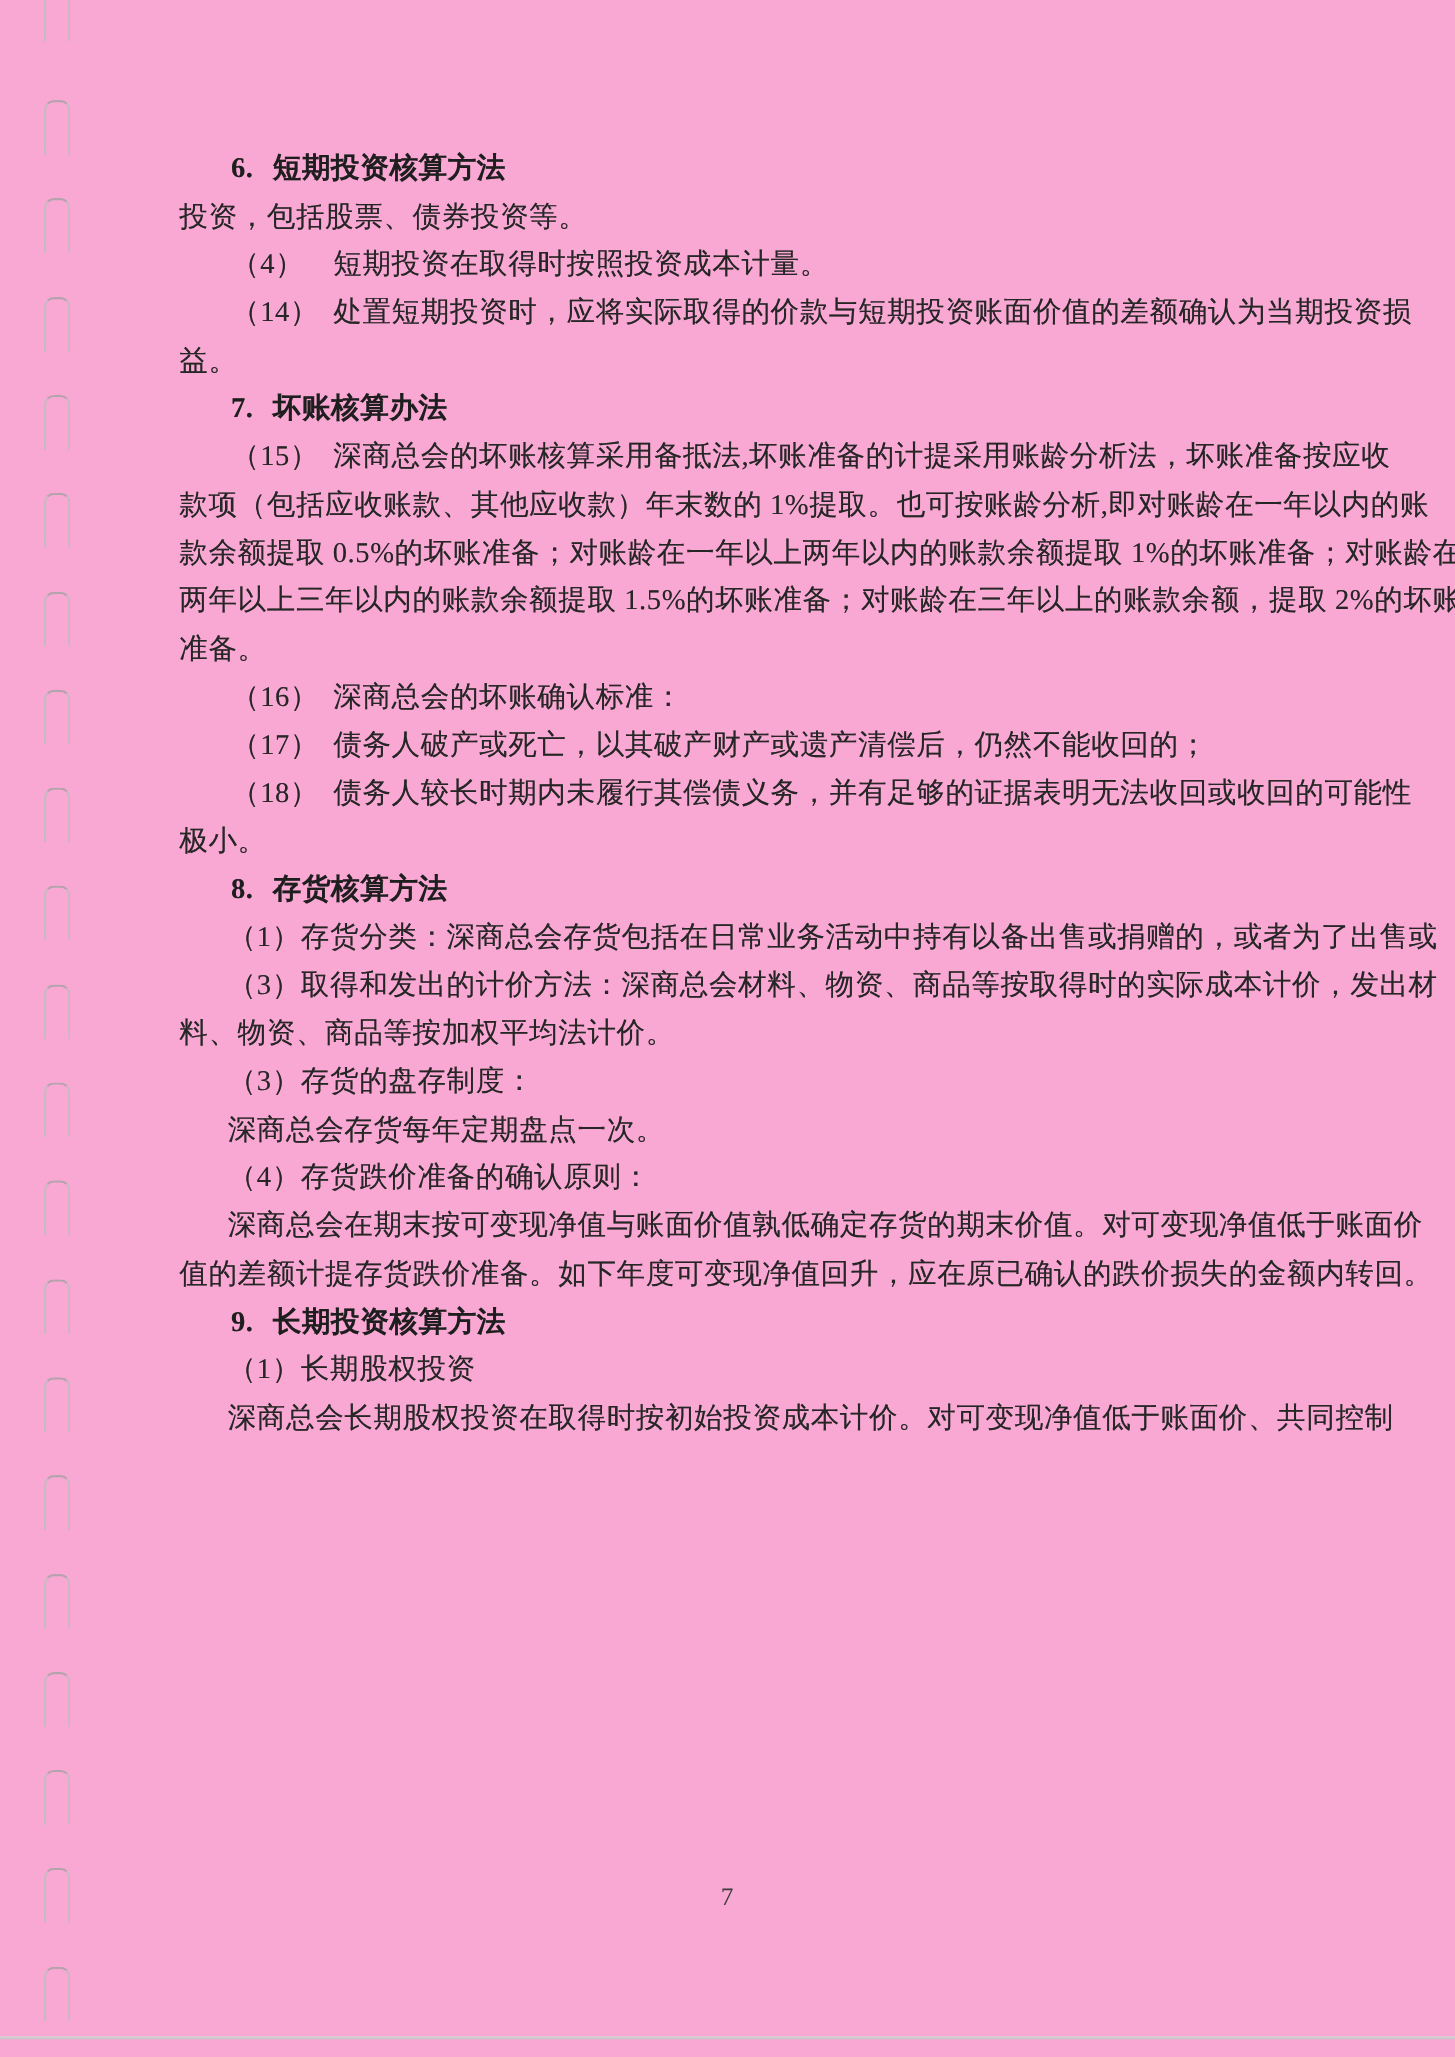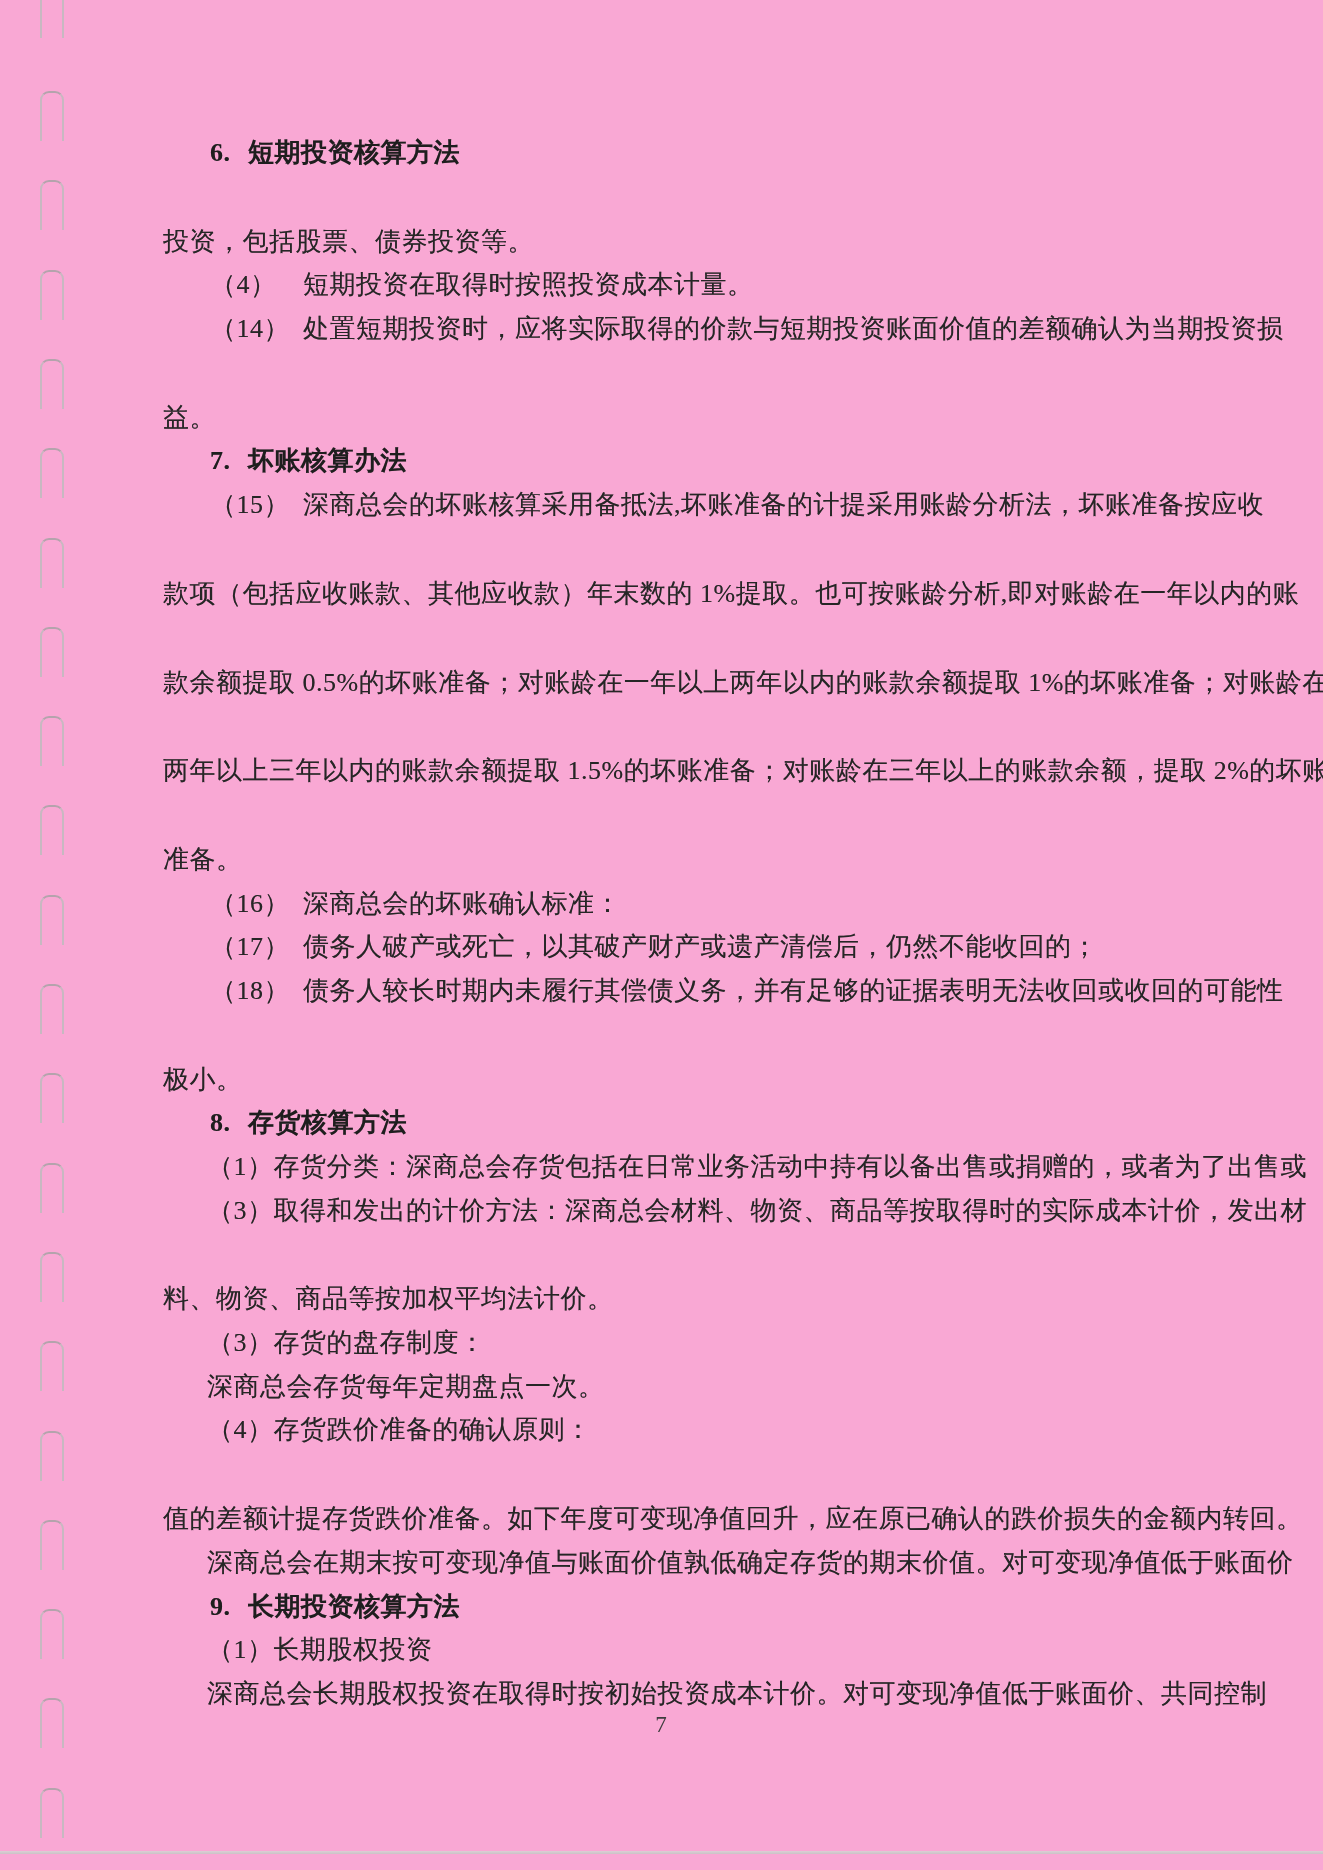--- a/index.html
+++ b/index.html
@@ -32,21 +32,21 @@
   .line {
     height:43.7px; line-height:43.7px;
     font-size:26px;
     letter-spacing:.5px;
     white-space:nowrap;
     text-shadow:0 0 .6px rgba(40,40,40,.45);
   }
   .line.heading { font-weight:700; color:#1e1e1e; padding-left:47px; }
   .line.item    { padding-left:47px; }
   .line.first   { padding-left:44px; }
-  .line.cont    { padding-left:0;margin-top:45px; }
+  .line.cont    { padding-left:0; }
   .num { display:inline-block; }
   .heading > .num { width:38px; }
   .item    > .num { width:93px; }
 
   .page-number {
     position:absolute;
     left:0; top:1712px; width:100%;
     text-align:center;
     font-size:23px;
     color:#3d3d3d;
@@ -105,22 +105,22 @@
       <div class="line item"><span class="num">（17）</span><span>债务人破产或死亡，以其破产财产或遗产清偿后，仍然不能收回的；</span></div>
       <div class="line item"><span class="num">（18）</span><span>债务人较长时期内未履行其偿债义务，并有足够的证据表明无法收回或收回的可能性</span></div>
       <div class="line cont"><span>极小。</span></div>
       <div class="line heading"><span class="num">8.</span><span>存货核算方法</span></div>
       <div class="line first"><span>（1）存货分类：深商总会存货包括在日常业务活动中持有以备出售或捐赠的，或者为了出售或</span></div>
       <div class="line first"><span>（3）取得和发出的计价方法：深商总会材料、物资、商品等按取得时的实际成本计价，发出材</span></div>
       <div class="line cont"><span>料、物资、商品等按加权平均法计价。</span></div>
       <div class="line first"><span>（3）存货的盘存制度：</span></div>
       <div class="line first"><span>深商总会存货每年定期盘点一次。</span></div>
       <div class="line first"><span>（4）存货跌价准备的确认原则：</span></div>
+      <div class="line first"><span>深商总会在期末按可变现净值与账面价值孰低确定存货的期末价值。对可变现净值低于账面价</span></div>
       <div class="line cont"><span>值的差额计提存货跌价准备。如下年度可变现净值回升，应在原已确认的跌价损失的金额内转回。</span></div>
-      <div class="line first"><span>深商总会在期末按可变现净值与账面价值孰低确定存货的期末价值。对可变现净值低于账面价</span></div>
       <div class="line heading"><span class="num">9.</span><span>长期投资核算方法</span></div>
       <div class="line first"><span>（1）长期股权投资</span></div>
       <div class="line first"><span>深商总会长期股权投资在取得时按初始投资成本计价。对可变现净值低于账面价、共同控制</span></div>
     </div>
 
   <div class="page-number">7</div>
 
   <div class="bottom-scan-edge"></div>
 </div>
 

